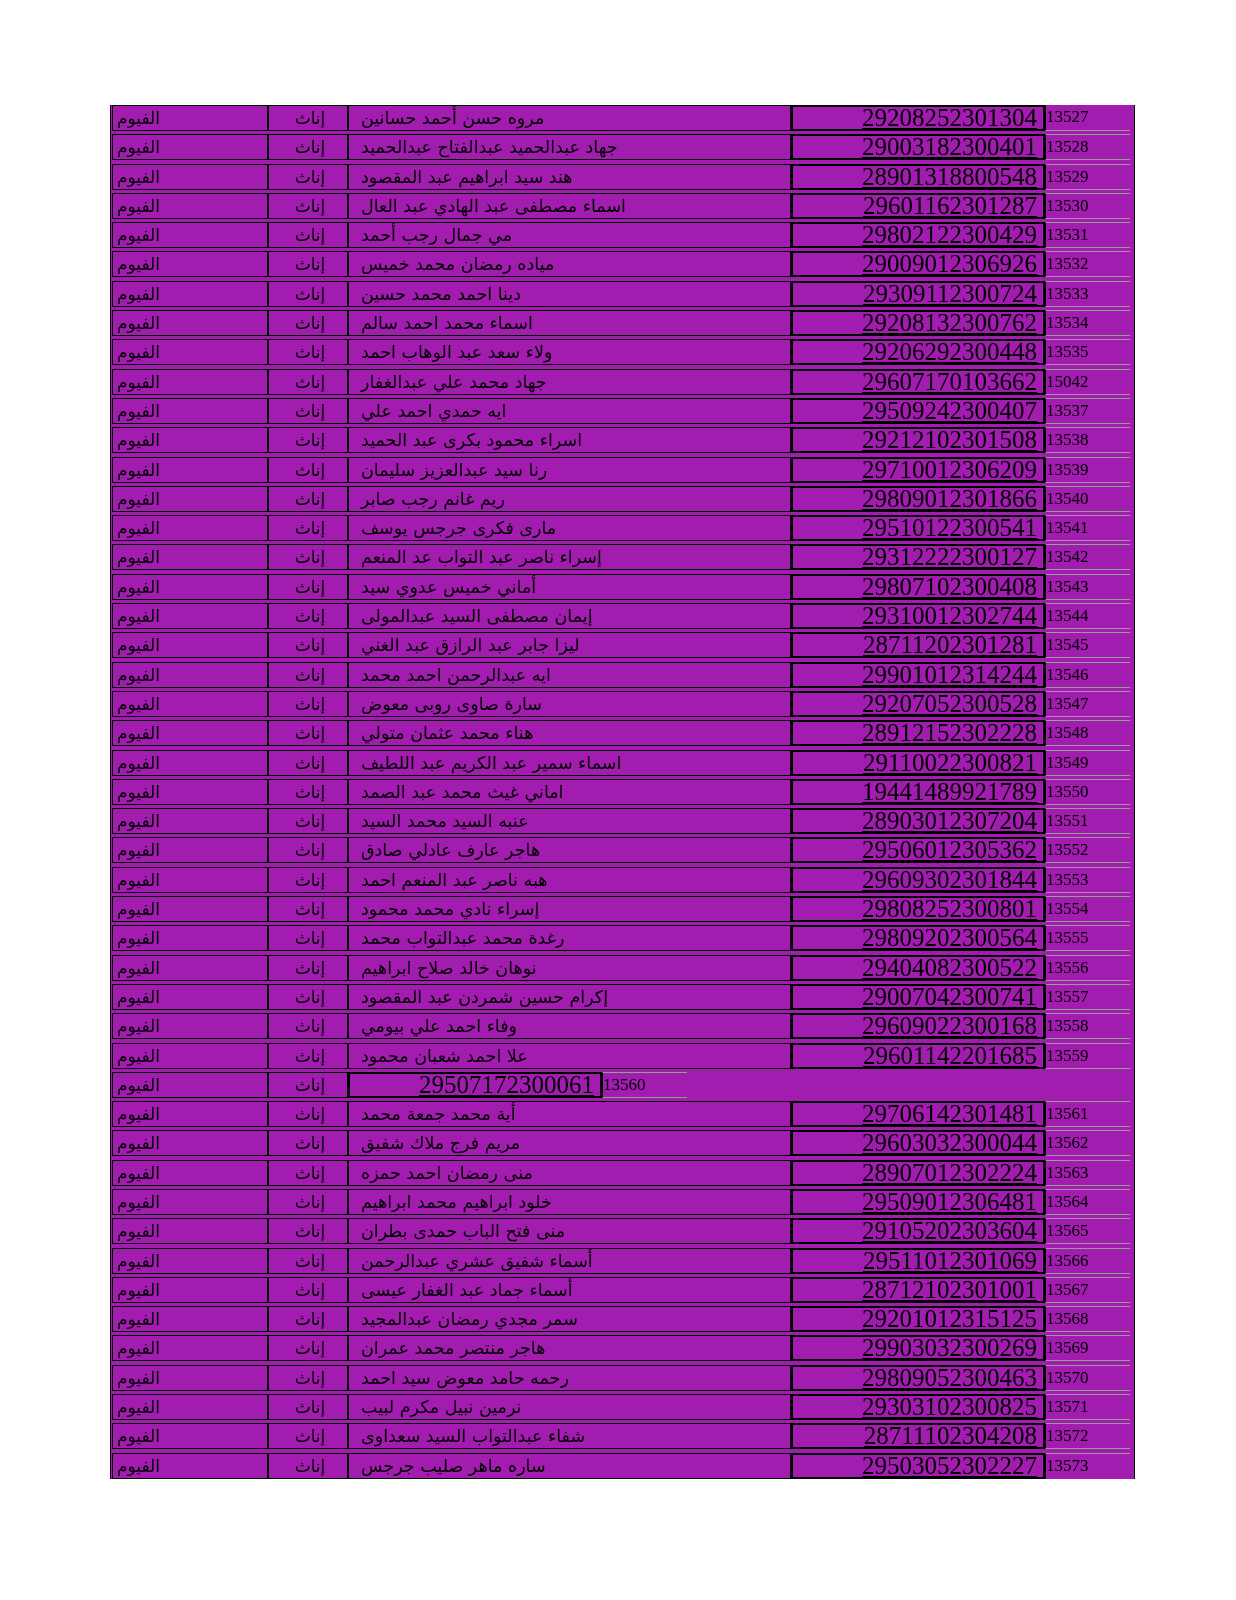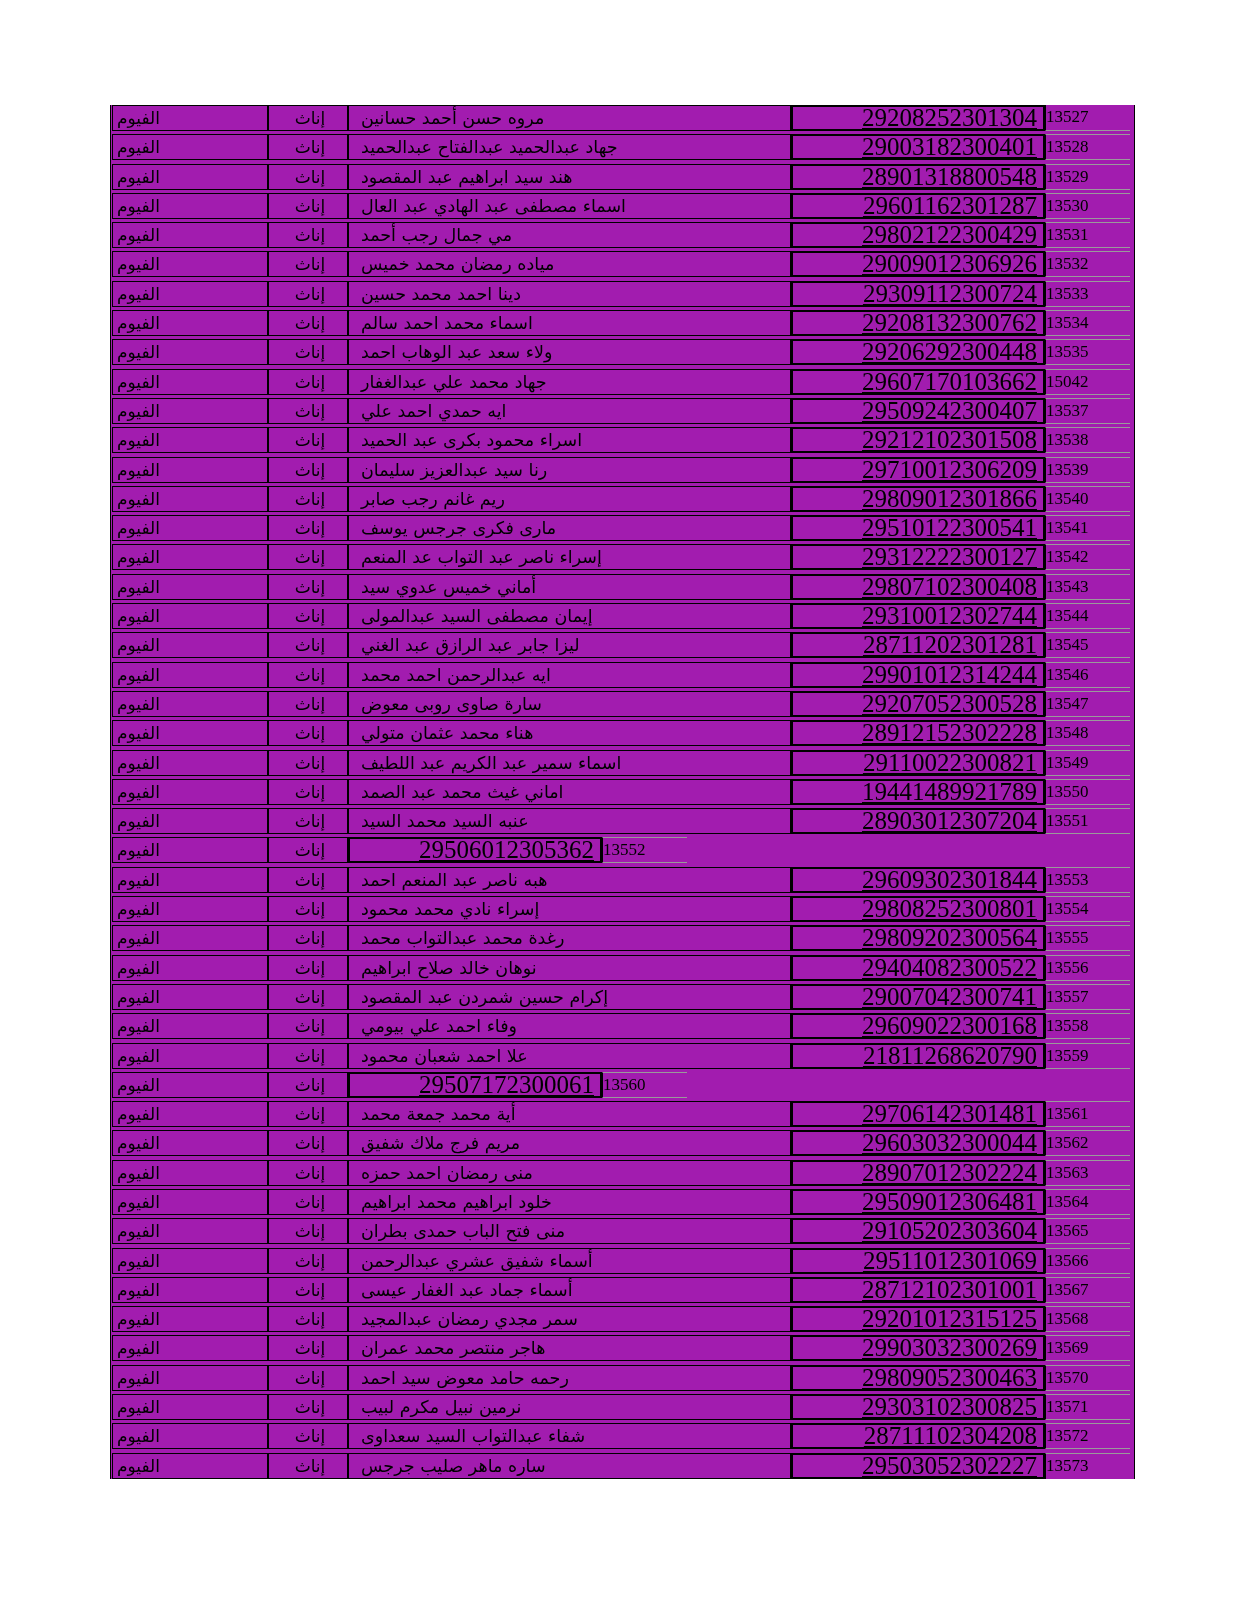--- a/index.html
+++ b/index.html
@@ -264,20 +264,21 @@
     <div class="t-row">
       <div class="cell c-gov">الفيوم</div>
       <div class="cell c-gen">إناث</div>
       <div class="cell c-name">عنبه السيد محمد السيد</div>
       <div class="cell c-id">28903012307204</div>
       <div class="cell c-serial">13551</div>
     </div>
     <div class="t-row">
       <div class="cell c-gov">الفيوم</div>
       <div class="cell c-gen">إناث</div>
+      <div class="cell c-name">هاجر عارف عادلي صادق</div>
       <div class="cell c-id">29506012305362</div>
       <div class="cell c-serial">13552</div>
     </div>
     <div class="t-row">
       <div class="cell c-gov">الفيوم</div>
       <div class="cell c-gen">إناث</div>
       <div class="cell c-name">هبه ناصر عبد المنعم احمد</div>
       <div class="cell c-id">29609302301844</div>
       <div class="cell c-serial">13553</div>
     </div>
@@ -313,21 +314,21 @@
       <div class="cell c-gov">الفيوم</div>
       <div class="cell c-gen">إناث</div>
       <div class="cell c-name">وفاء احمد علي بيومي</div>
       <div class="cell c-id">29609022300168</div>
       <div class="cell c-serial">13558</div>
     </div>
     <div class="t-row">
       <div class="cell c-gov">الفيوم</div>
       <div class="cell c-gen">إناث</div>
       <div class="cell c-name">علا احمد شعبان محمود</div>
-      <div class="cell c-id">21811268620790</div>
+      <div class="cell c-id">29601142201685</div>
       <div class="cell c-serial">13559</div>
     </div>
     <div class="t-row">
       <div class="cell c-gov">الفيوم</div>
       <div class="cell c-gen">إناث</div>
       <div class="cell c-id">29507172300061</div>
       <div class="cell c-serial">13560</div>
     </div>
     <div class="t-row">
       <div class="cell c-gov">الفيوم</div>

